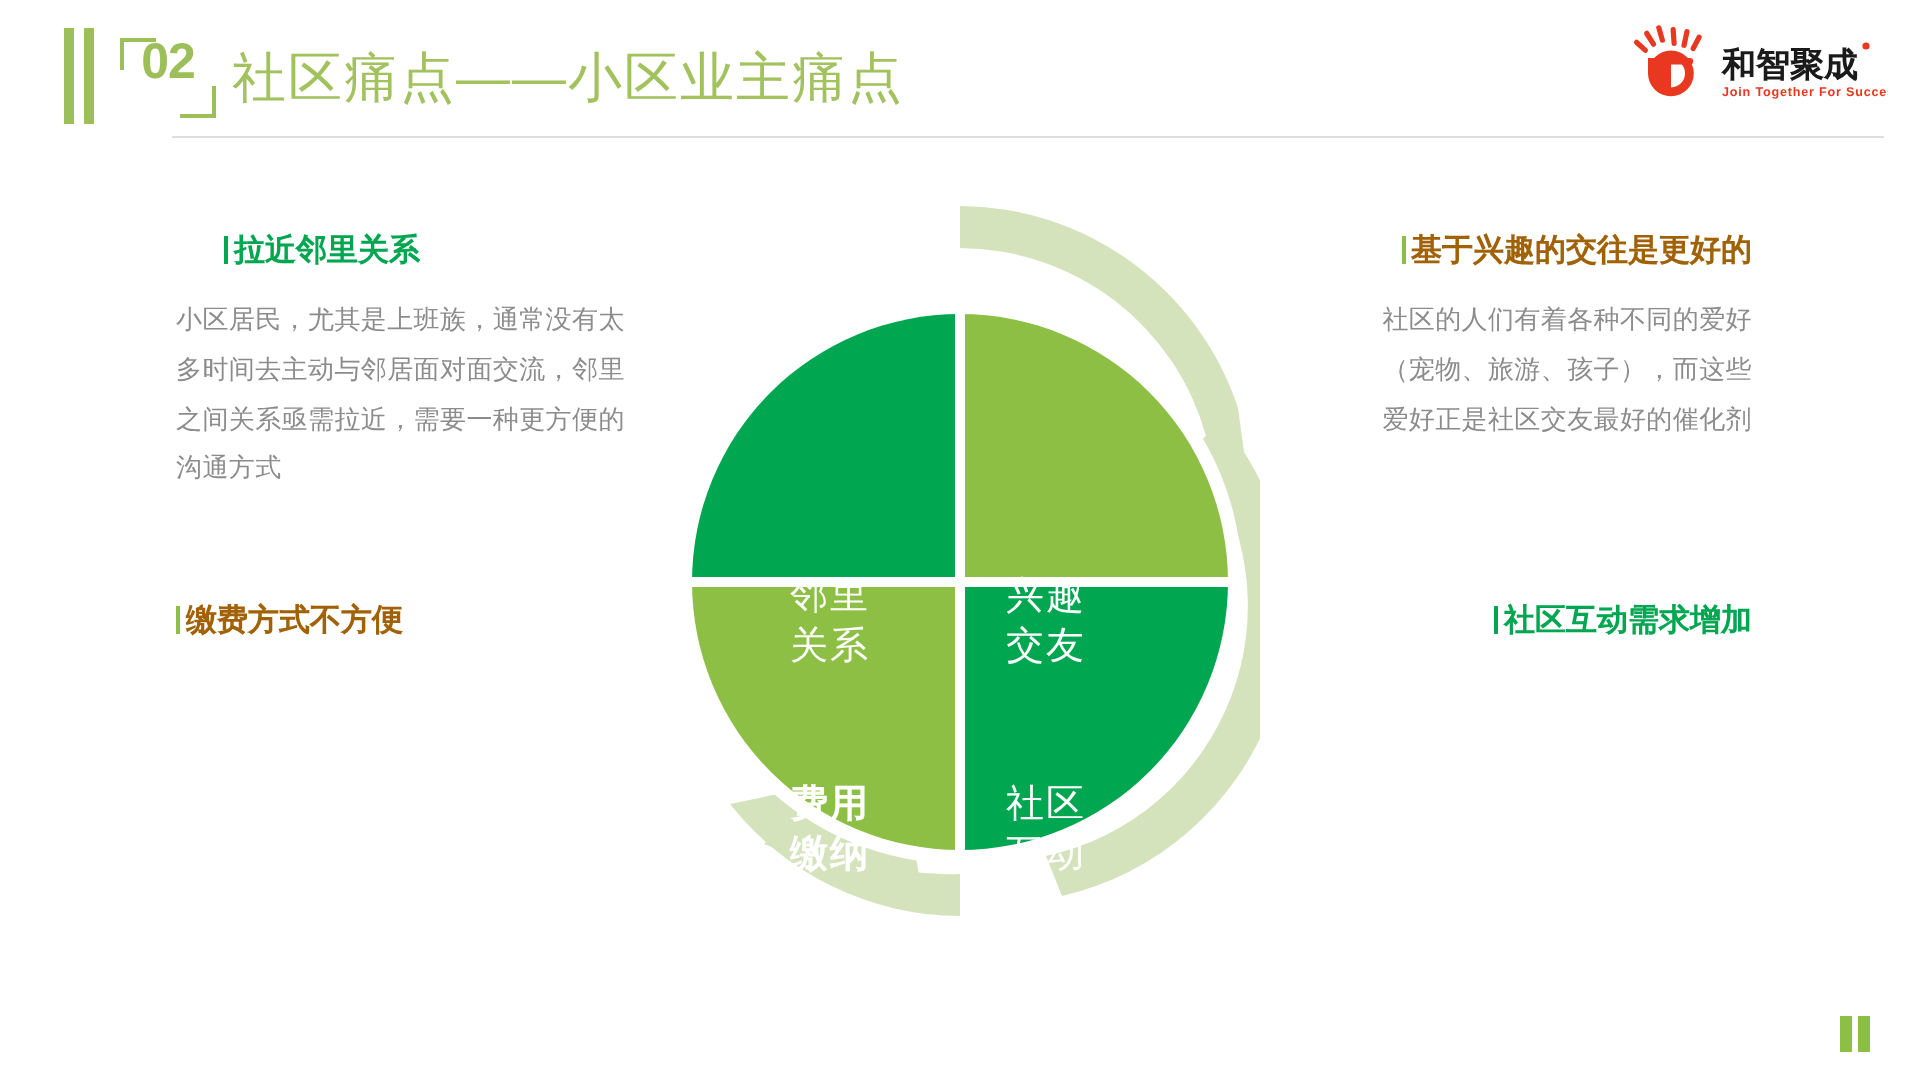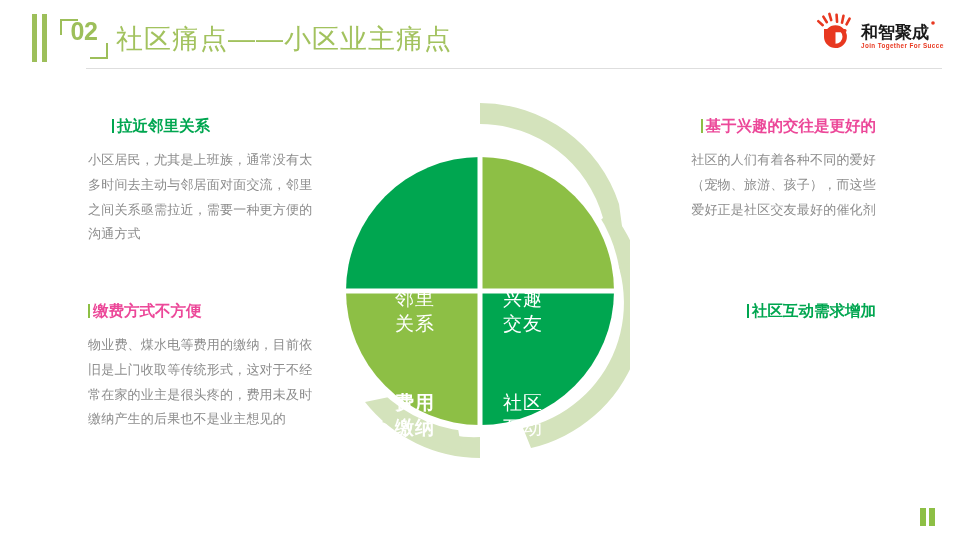--- a/index.html
+++ b/index.html
@@ -133,21 +133,21 @@
 
   .block-body {
     font-size: 13px;
     color: #8C8C8C;
     line-height: 1.92;
     letter-spacing: 0.2px;
   }
   .block.right .block-body { text-align: right; margin-left: 47px; }
 
   .c-green { color: #00A650; padding-left: 24px; }
-  .c-olive { color: #ec4899; }
+  .c-olive { color: #a16207; }
   .bg-green { background: #00A650; }
   .bg-olive { background: #8DBF45; }
 
   .lb1 { top: 117px; }
   .lb2 { top: 302px; }
   .rb1 { top: 117px; }
   .rb2 { top: 302px; }
 
   
   .diagram {
@@ -238,21 +238,20 @@
   <div class="block-heading c-green">
     <span class="heading-bar bg-green"></span><span>拉近邻里关系</span>
   </div>
   <div class="block-body">小区居民，尤其是上班族，通常没有太多时间去主动与邻居面对面交流，邻里之间关系亟需拉近，需要一种更方便的沟通方式</div>
 </div>
 
 <div class="block left lb2">
   <div class="block-heading c-olive">
     <span class="heading-bar bg-olive"></span><span>缴费方式不方便</span>
   </div>
-  <div class="block-body">物业费、煤水电等费用的缴纳，目前依旧是上门收取等传统形式，这对于不经常在家的业主是很头疼的，费用未及时缴纳产生的后果也不是业主想见的</div>
 </div>
 
 <div class="block right rb1">
   <div class="block-heading c-olive">
     <span class="heading-bar bg-olive"></span><span>基于兴趣的交往是更好的</span>
   </div>
   <div class="block-body">社区的人们有着各种不同的爱好（宠物、旅游、孩子），而这些爱好正是社区交友最好的催化剂</div>
 </div>
 
 <div class="block right rb2">

